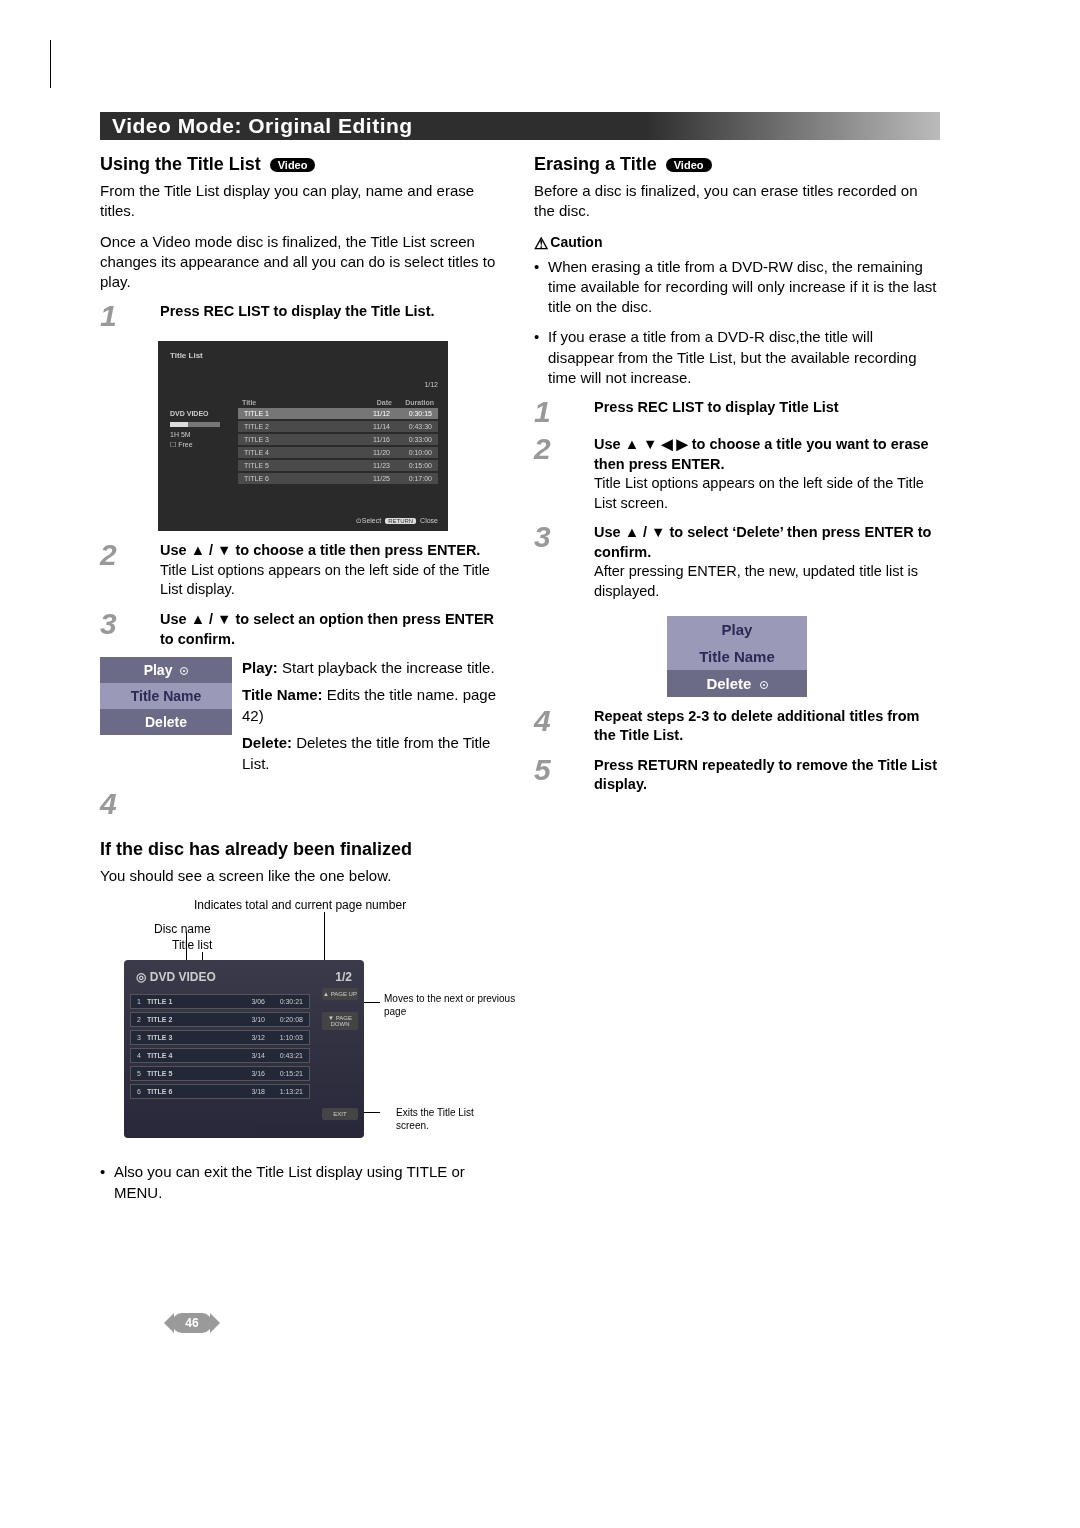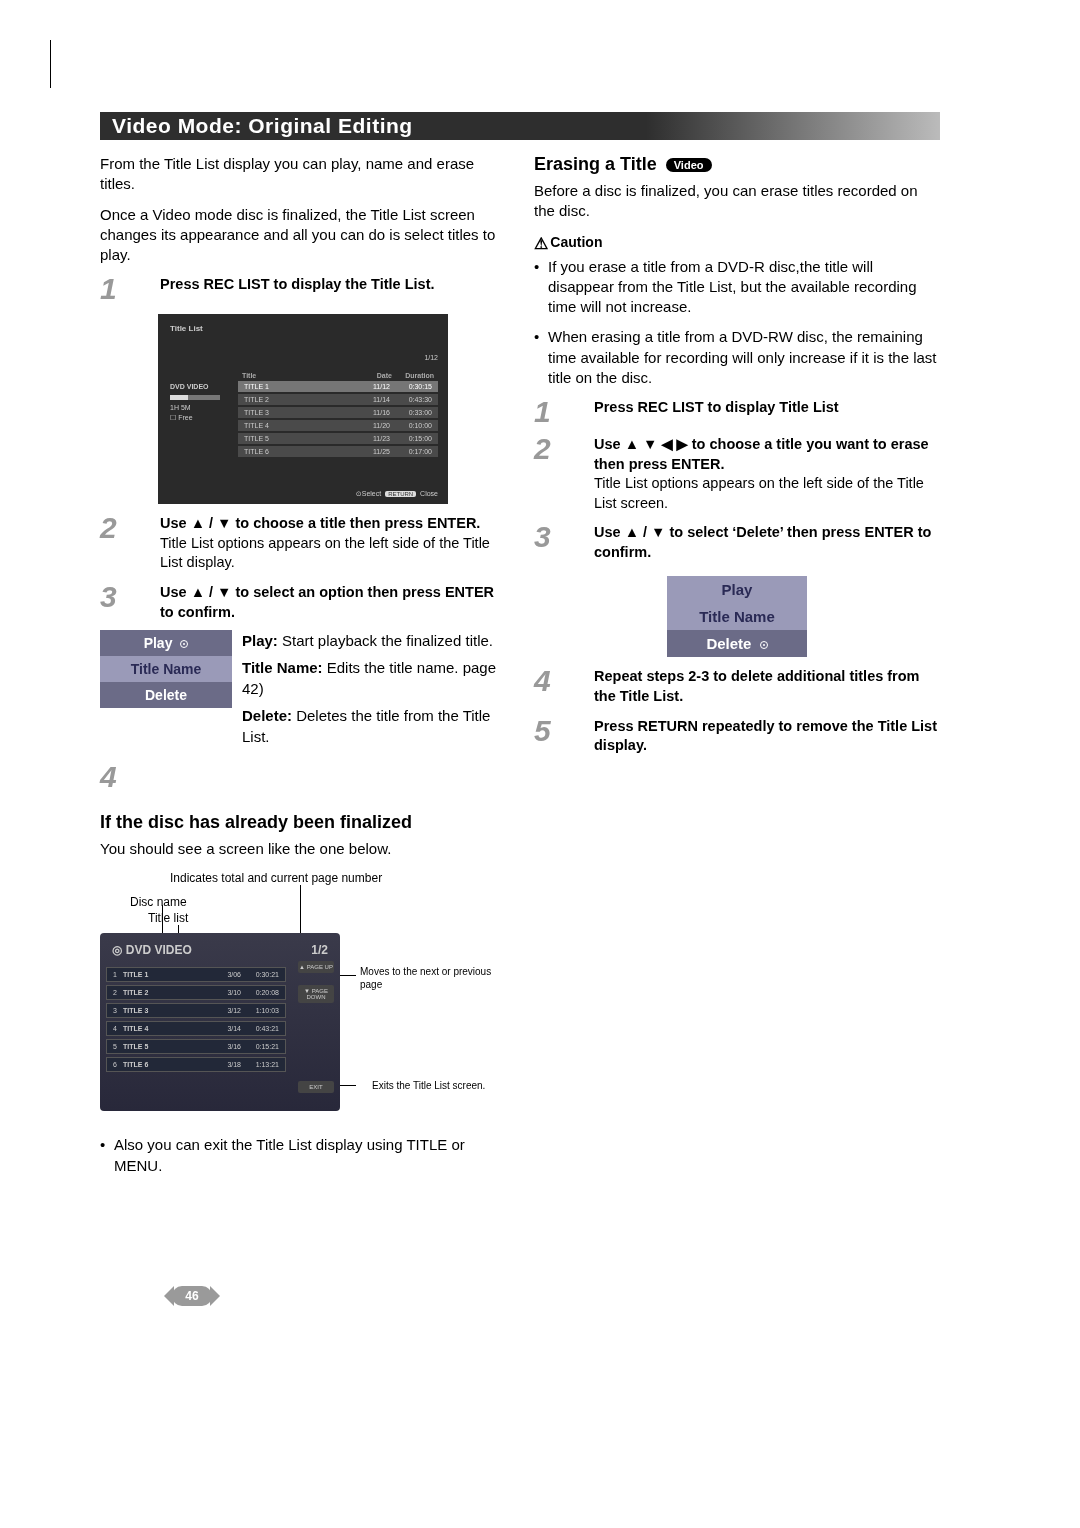--- a/index.html
+++ b/index.html
@@ -48,21 +48,21 @@
   .opt-menu .m-row.del { background: #6b6b87; color: #fff; }
   .opt-desc { flex: 1; font-size: 15px; line-height: 1.4; }
   .opt-desc p { margin-bottom: 6px; }
   
   .opt-menu-small { width: 140px; margin: 14px auto 8px auto; }
   .opt-menu-small .m-row { text-align: center; font-weight: bold; padding: 5px 0; font-size: 15px; }
   .opt-menu-small .m-row.n1 { background: #9a9ab8; color: #2a2a55; }
   .opt-menu-small .m-row.n2 { background: #9a9ab8; color: #2a2a55; }
   .opt-menu-small .m-row.n3 { background: #6b6b87; color: #fff; }
   
-  .shot2-wrap { position: relative; margin-top: 12px; height: 260px; }
+  .shot2-wrap { position: relative; margin-top: 12px; height: 260px; margin-left: 24px; }
   .lbl { position:absolute; font-size:12px; }
   .lead { position:absolute; border-left:1px solid #000; }
   .shot2 { position: absolute; left: 0; top: 62px; width: 240px; height: 178px; background: linear-gradient(#3a3a4a,#28283a); border-radius: 4px; padding: 6px; }
   .shot2 .top { color:#ccc; font-size:12px; font-weight:bold; padding:4px 6px; display:flex; justify-content:space-between; }
   .shot2 .list { margin-top: 6px; }
   .shot2 .trow { display:flex; align-items:center; background:#222838; border:1px solid #555; margin-bottom:3px; padding:3px 6px; font-size:7px; color:#ccc; width:180px; }
   .shot2 .trow .n { width:10px; }
   .shot2 .trow .t { flex:1; font-weight:bold; }
   .shot2 .trow .d1 { width:26px; text-align:right; }
   .shot2 .trow .d2 { width:38px; text-align:right; }
@@ -82,20 +82,24 @@
 
 <div class="left-margin-line"></div>
 
 <div class="page">
 
   <div class="title-bar">Video Mode: Original Editing</div>
 
   <div class="columns">
 
     <div class="col">
+      <h2 class="sub">
+        <span>Using the Title List</span>
+        <span class="pill">Video</span>
+      </h2>
       <p class="body">From the Title List display you can play, name and erase titles.</p>
       <p class="body">Once a Video mode disc is finalized, the Title List screen changes its appearance and all you can do is select titles to play.</p>
 
       <div class="step">
         <div class="snum">1</div>
         <div class="stext"><b>Press REC LIST to display the Title List.</b></div>
       </div>
 
       <div class="shot1">
         <div class="sbar-lbl">Title List</div>
@@ -165,21 +169,21 @@
         <div class="stext"><b>Use ▲ / ▼ to select an option then press ENTER to confirm.</b></div>
       </div>
 
       <div class="opt-wrap">
         <div class="opt-menu">
           <div class="m-row play"><span>Play</span> <span class="dot"></span></div>
           <div class="m-row title">Title Name</div>
           <div class="m-row del">Delete</div>
         </div>
         <div class="opt-desc">
-          <p><b>Play:</b><span> Start playback the finalized title.</span></p>
+          <p><b>Play:</b><span> Start playback the increase title.</span></p>
           <p><b>Title Name:</b><span> Edits the title name. page 42)</span></p>
           <p><b>Delete:</b><span> Deletes the title from the Title List.</span></p>
         </div>
       </div>
 
       <div class="step">
         <div class="snum">4</div>
       </div>
 
       <h2 class="sub" style="margin-top:22px;">If the disc has already been finalized</h2>
@@ -257,37 +261,37 @@
       <h2 class="sub">
         <span>Erasing a Title</span>
         <span class="pill">Video</span>
       </h2>
       <p class="body">Before a disc is finalized, you can erase titles recorded on the disc.</p>
 
       <div class="caution">
         <span class="caution-icon">⚠</span><span>Caution</span>
       </div>
       <ul class="bul">
+        <li>When erasing a title from a DVD-RW disc, the remaining time available for recording will only increase if it is the last title on the disc.</li>
         <li>If you erase a title from a DVD-R disc,the title will disappear from the Title List, but the available recording time will not increase.</li>
-        <li>When erasing a title from a DVD-RW disc, the remaining time available for recording will only increase if it is the last title on the disc.</li>
       </ul>
 
       <div class="step">
         <div class="snum">1</div>
         <div class="stext"><b>Press REC LIST to display Title List</b></div>
       </div>
       <div class="step">
         <div class="snum">2</div>
         <div class="stext"><b>Use ▲ ▼ ◀ ▶ to choose a title you want to erase then press ENTER.</b><br>
           <span>Title List options appears on the left side of the Title List screen.</span></div>
       </div>
       <div class="step">
         <div class="snum">3</div>
         <div class="stext"><b>Use ▲ / ▼ to select ‘Delete’ then press ENTER to confirm.</b><br>
-          </div>
+          <span>After pressing ENTER, the new, updated title list is displayed.</span></div>
       </div>
 
       <div class="opt-menu-small">
         <div class="m-row n1">Play</div>
         <div class="m-row n2">Title Name</div>
         <div class="m-row n3"><span>Delete</span> <span class="dot"></span></div>
       </div>
 
       <div class="step">
         <div class="snum">4</div>

